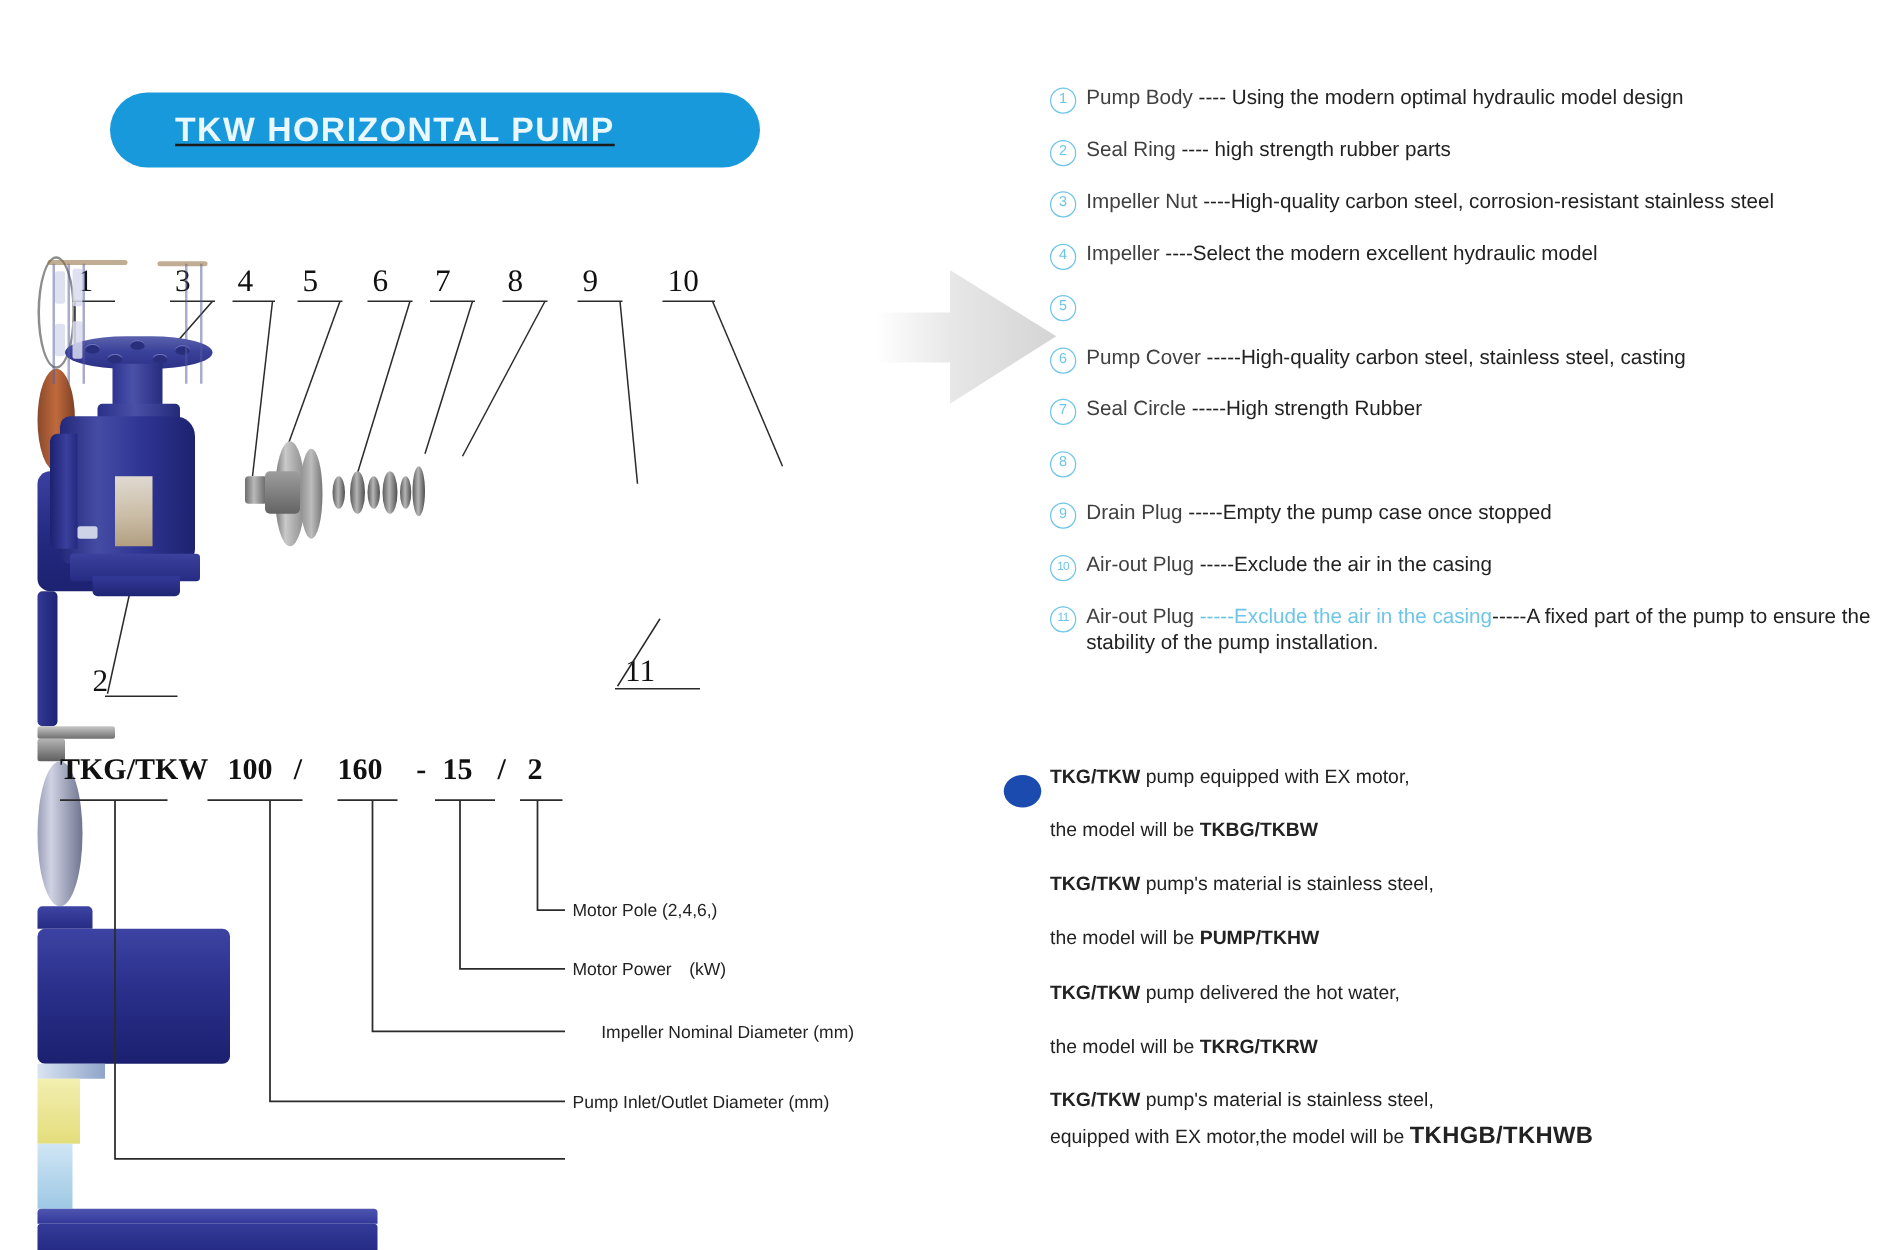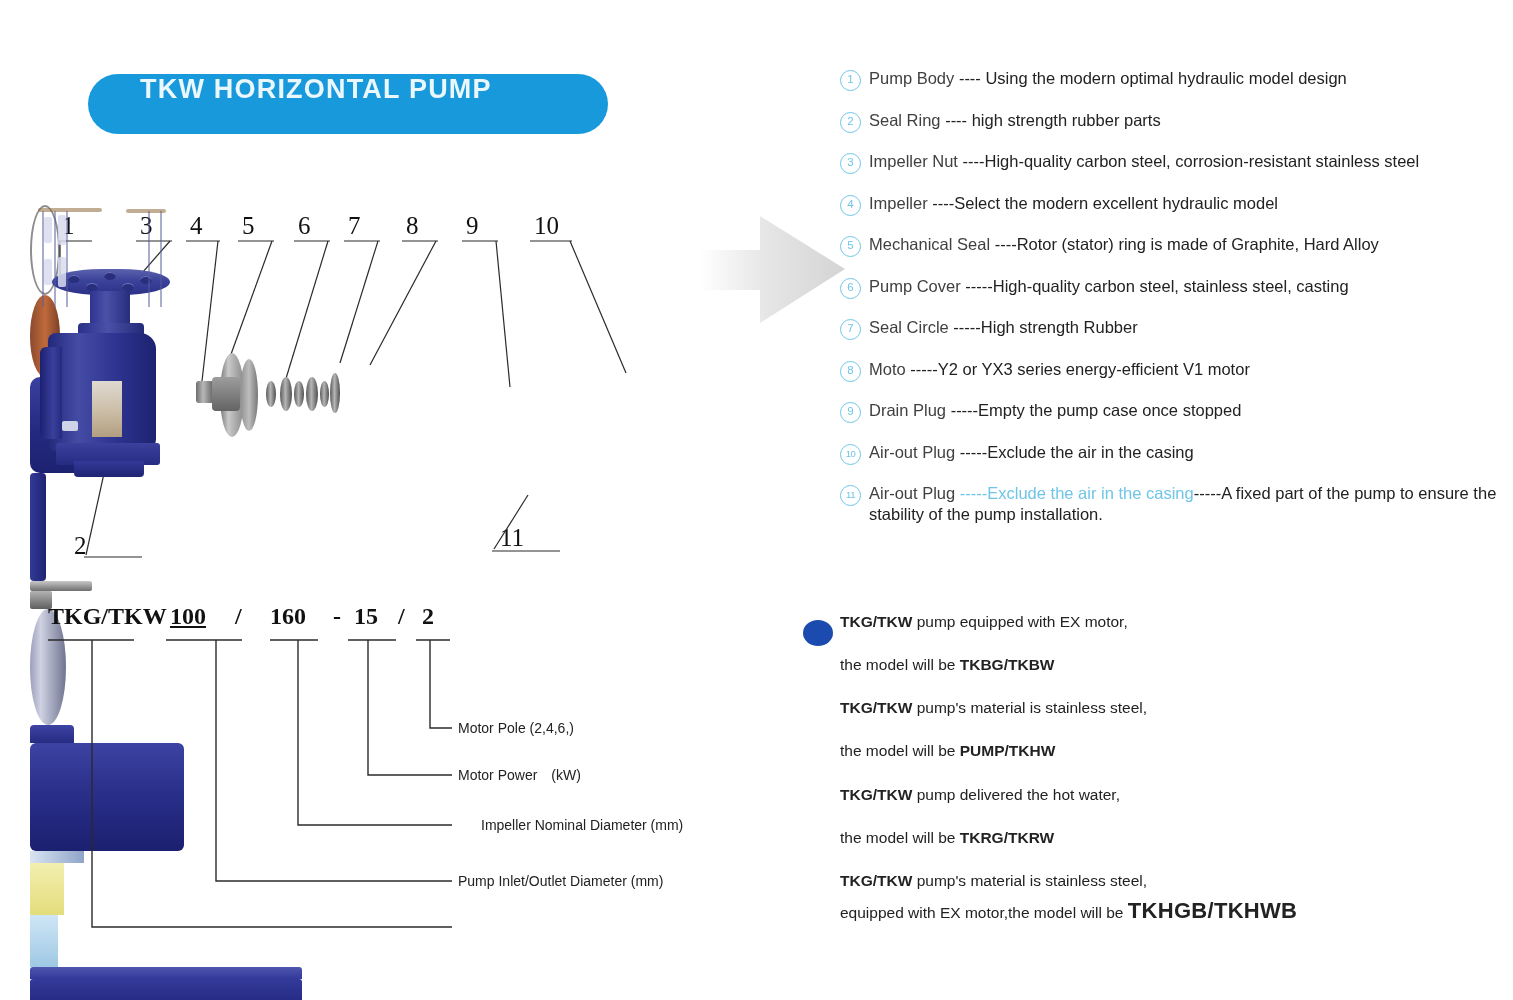--- a/index.html
+++ b/index.html
@@ -11,21 +11,21 @@
     overflow:hidden;
     color:#1b1b1b;
   }
   .abs{position:absolute;}
 
   
   #title-pill{
     left:88px;top:74px;width:520px;height:60px;
     background:#1899DC;
     border-radius:30px;
-    display:flex;align-items:flex-start;
+    display:flex;align-items:center;text-decoration:underline;
   }
   #title-pill .t{
     margin-left:52px;
     color:#EAF7FD;
     font-size:27px;
     font-weight:bold;
     letter-spacing:1.2px;
   }
 
   
@@ -199,21 +199,21 @@
   #model{left:30px;top:595px;width:700px;height:370px;}
   .mcode{position:absolute;font-family:"Liberation Serif", serif;font-weight:bold;font-size:24px;color:#111;}
   .mlabel{position:absolute;font-size:14px;font-weight:normal;color:#222;line-height:1.45;white-space:nowrap;}
 
   
   #notes{left:840px;top:612px;width:620px;}
   #notes-dot{left:803px;top:620px;width:30px;height:26px;border-radius:50%;background:#1B4BAE;}
   .nline{font-size:15.5px;color:#222;margin-bottom:23px;line-height:1.3;}
   .nline.tight{margin-bottom:6px;}
   .nb{font-weight:bold;}
-  .nbig{font-weight:bold;font-size:22px;letter-spacing:.3px;}
+  .nbig{font-weight:bold;font-size:19px;letter-spacing:.3px;}
 </style>
 </head>
 <body>
 
 <div class="abs" id="title-pill">
   <div class="t">TKW HORIZONTAL PUMP</div>
 </div>
 
 <div class="abs" id="exploded">
 
@@ -354,44 +354,38 @@
 
   <div class="lrow">
     <div class="lnum">4</div>
     <div class="ltext">
       <span class="lname">Impeller</span><span class="ldesc"> ----Select the modern excellent hydraulic model</span>
     </div>
   </div>
 
   <div class="lrow">
     <div class="lnum">5</div>
-    <div class="ltext">
-      <span class="lname">Mechanical Seal</span><span class="ldesc"> ----Rotor (stator) ring is made of Graphite, Hard Alloy</span>
-    </div>
   </div>
 
   <div class="lrow">
     <div class="lnum">6</div>
     <div class="ltext">
       <span class="lname">Pump Cover</span><span class="ldesc"> -----High-quality carbon steel, stainless steel, casting</span>
     </div>
   </div>
 
   <div class="lrow">
     <div class="lnum">7</div>
     <div class="ltext">
       <span class="lname">Seal Circle</span><span class="ldesc"> -----High strength Rubber</span>
     </div>
   </div>
 
   <div class="lrow">
     <div class="lnum">8</div>
-    <div class="ltext">
-      <span class="lname"> Moto</span><span class="ldesc"> -----Y2 or YX3 series energy-efficient V1 motor</span>
-    </div>
   </div>
 
   <div class="lrow">
     <div class="lnum">9</div>
     <div class="ltext">
       <span class="lname">Drain Plug</span><span class="ldesc"> -----Empty the pump case once stopped</span>
     </div>
   </div>
 
   <div class="lrow">
@@ -406,21 +400,21 @@
     <div class="ltext">
       <span class="lname">Air-out Plug</span><span class="lblue"> -----Exclude the air in the casing</span><span class="ldesc">-----A fixed part of the pump to ensure the stability of the pump installation.</span>
     </div>
   </div>
 
 </div>
 
 <div class="abs" id="model">
 
   <div class="mcode" style="left:18px;top:8px;">TKG/TKW</div>
-  <div class="mcode" style="left:140px;top:8px;text-decoration:underline;">100</div>
+  <div class="mcode" style="left:152px;top:8px;">100</div>
   <div class="mcode" style="left:205px;top:8px;">/</div>
   <div class="mcode" style="left:240px;top:8px;">160</div>
   <div class="mcode" style="left:303px;top:8px;">-</div>
   <div class="mcode" style="left:324px;top:8px;">15</div>
   <div class="mcode" style="left:368px;top:8px;">/</div>
   <div class="mcode" style="left:392px;top:8px;">2</div>
 
   <svg class="abs" width="700" height="370" style="left:0;top:0;overflow:visible;">
     <g stroke="#2b2b2b" stroke-width="1.4" fill="none">
 

